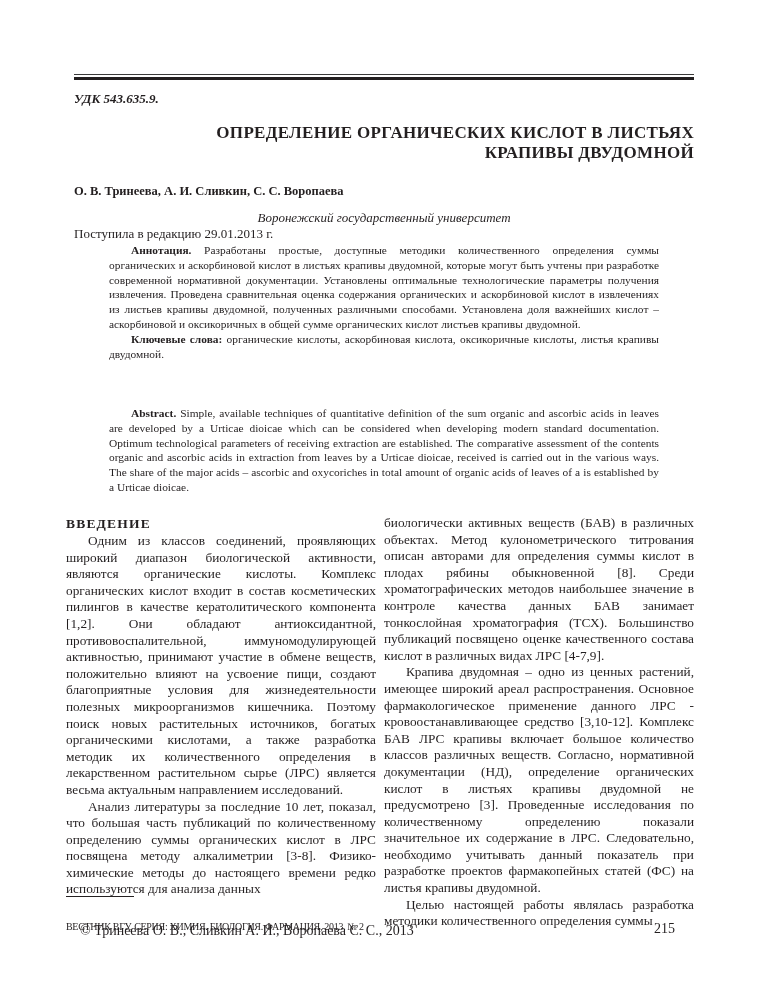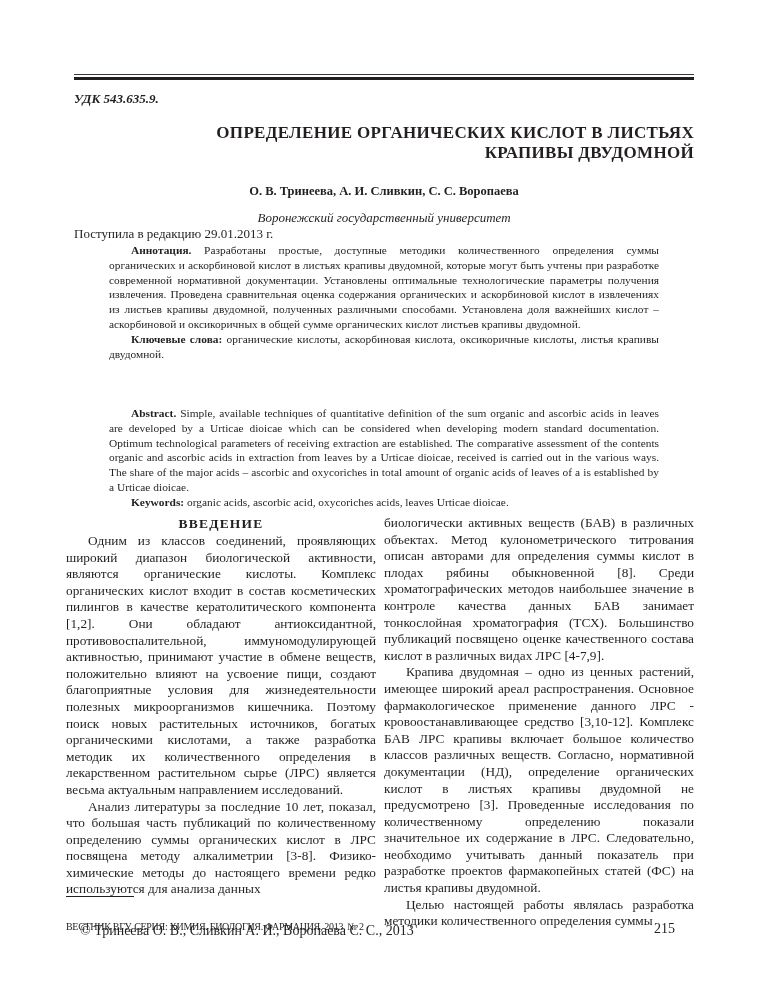--- a/index.html
+++ b/index.html
@@ -3,34 +3,34 @@
 <meta charset="utf-8">
 <style>
   html, body { margin: 0; padding: 0; background: #ffffff; }
   body { width: 768px; height: 994px; position: relative; overflow: hidden; color: #231f20;
          font-family: "Liberation Serif", "DejaVu Serif", serif; }
   .rule-thin { position: absolute; left: 74px; width: 620px; top: 74px; height: 1px; background: #3a3a3a; }
   .rule-thick { position: absolute; left: 74px; width: 620px; top: 77px; height: 3px; background: #231f20; }
   .udk { position: absolute; left: 74px; top: 91px; font-size: 13px; font-weight: bold; font-style: italic; text-align: right; }
   .title { position: absolute; left: 74px; width: 620px; top: 123px; text-align: right;
            font-size: 17px; font-weight: bold; line-height: 20px; letter-spacing: 0.3px; }
-  .authors { position: absolute; left: 74px; width: 620px; top: 184px; text-align: center; font-size: 12.5px; font-weight: bold; }
+  .authors { position: absolute; left: 74px; width: 620px; top: 184px; text-align: left; font-size: 12.5px; font-weight: bold; }
   .affil { position: absolute; left: 74px; width: 620px; top: 210px; text-align: center; font-size: 13px; font-style: italic; }
   .received { position: absolute; left: 74px; width: 620px; top: 226px; font-size: 13px; }
   .abstract-block { position: absolute; left: 109px; width: 550px; font-size: 11.4px; line-height: 14.8px; text-align: justify; }
   .abstract-ru { top: 243px; }
   .abstract-en { top: 406px; }
   .abstract-block p { margin: 0; text-indent: 22px; }
   .abstract-block b { font-weight: bold; }
   .col { position: absolute; top: 515px; width: 310px; font-size: 13.3px; line-height: 16.6px; text-align: justify; }
   .col-left { left: 66px; }
   .col-right { left: 384px; top: 515px; }
   .col p { margin: 0; text-indent: 22px; }
   .col p.cont { text-indent: 0; }
-  .sec-head { text-align: center; font-weight: bold; font-size: 13.5px; letter-spacing: 1.2px; margin: 0 0 0 0; line-height: 18px; }
+  .sec-head { font-weight: bold; font-size: 13.5px; letter-spacing: 1.2px; margin: 0 0 0 0; line-height: 18px; }
   .fn-rule { position: absolute; left: 66px; top: 896px; width: 68px; height: 1px; background: #231f20; }
   .footnote { position: absolute; left: 80px; top: 923px; font-size: 14px; }
   .footer-left { position: absolute; left: 66px; top: 921px; font-size: 10px; letter-spacing: -0.3px; }
   .footer-right { position: absolute; left: 654px; top: 921px; font-size: 14px; width: 40px; text-align: left; }
 </style>
 </head>
 <body>
 
 <div class="rule-thin"></div>
 <div class="rule-thick"></div>
@@ -46,21 +46,20 @@
 <div class="affil">Воронежский государственный университет</div>
 <div class="received">Поступила в редакцию 29.01.2013 г.</div>
 
 <div class="abstract-block abstract-ru">
   <p><b>Аннотация.</b><span> Разработаны простые, доступные методики количественного определения суммы органических и аскорбиновой кислот в листьях крапивы двудомной, которые могут быть учтены при разработке современной нормативной документации. Установлены оптимальные технологические параметры получения извлечения. Проведена сравнительная оценка содержания органических и аскорбиновой кислот в извлечениях из листьев крапивы двудомной, полученных различными способами. Установлена доля важнейших кислот – аскорбиновой и оксикоричных в общей сумме органических кислот листьев крапивы двудомной.</span></p>
   <p><b>Ключевые слова:</b><span> органические кислоты, аскорбиновая кислота, оксикоричные кислоты, листья крапивы двудомной.</span></p>
 </div>
 
 <div class="abstract-block abstract-en">
   <p><b>Abstract.</b><span> Simple, available techniques of quantitative definition of the sum organic and ascorbic acids in leaves are developed by a Urticae dioicae which can be considered when developing modern standard documentation. Optimum technological parameters of receiving extraction are established. The comparative assessment of the contents organic and ascorbic acids in extraction from leaves by a Urticae dioicae, received is carried out in the various ways. The share of the major acids – ascorbic and oxycoriches in total amount of organic acids of leaves of a is established by a Urticae dioicae.</span></p>
-  <p><b>Keywords:</b><span> organic acids, ascorbic acid, oxycoriches acids, leaves Urticae dioicae.</span></p>
 </div>
 
 <div class="col col-left">
   <div class="sec-head">ВВЕДЕНИЕ</div>
   <p>Одним из классов соединений, проявляющих широкий диапазон биологической активности, являются органические кислоты. Комплекс органических кислот входит в состав косметических пилингов в качестве кератолитического компонента [1,2]. Они обладают антиоксидантной, противовоспалительной, иммуномодулирующей активностью, принимают участие в обмене веществ, положительно влияют на усвоение пищи, создают благоприятные условия для жизнедеятельности полезных микроорганизмов кишечника. Поэтому поиск новых растительных источников, богатых органическими кислотами, а также разработка методик их количественного определения в лекарственном растительном сырье (ЛРС) является весьма актуальным направлением исследований.</p>
   <p>Анализ литературы за последние 10 лет, показал, что большая часть публикаций по количественному определению суммы органических кислот в ЛРС посвящена методу алкалиметрии [3-8]. Физико-химические методы до настоящего времени редко используются для анализа данных</p>
 </div>
 
 <div class="col col-right">
   <p class="cont">биологически активных веществ (БАВ) в различных объектах. Метод кулонометрического титрования описан авторами для определения суммы кислот в плодах рябины обыкновенной [8]. Среди хроматографических методов наибольшее значение в контроле качества данных БАВ занимает тонкослойная хроматография (ТСХ). Большинство публикаций посвящено оценке качественного состава кислот в различных видах ЛРС [4-7,9].</p>

